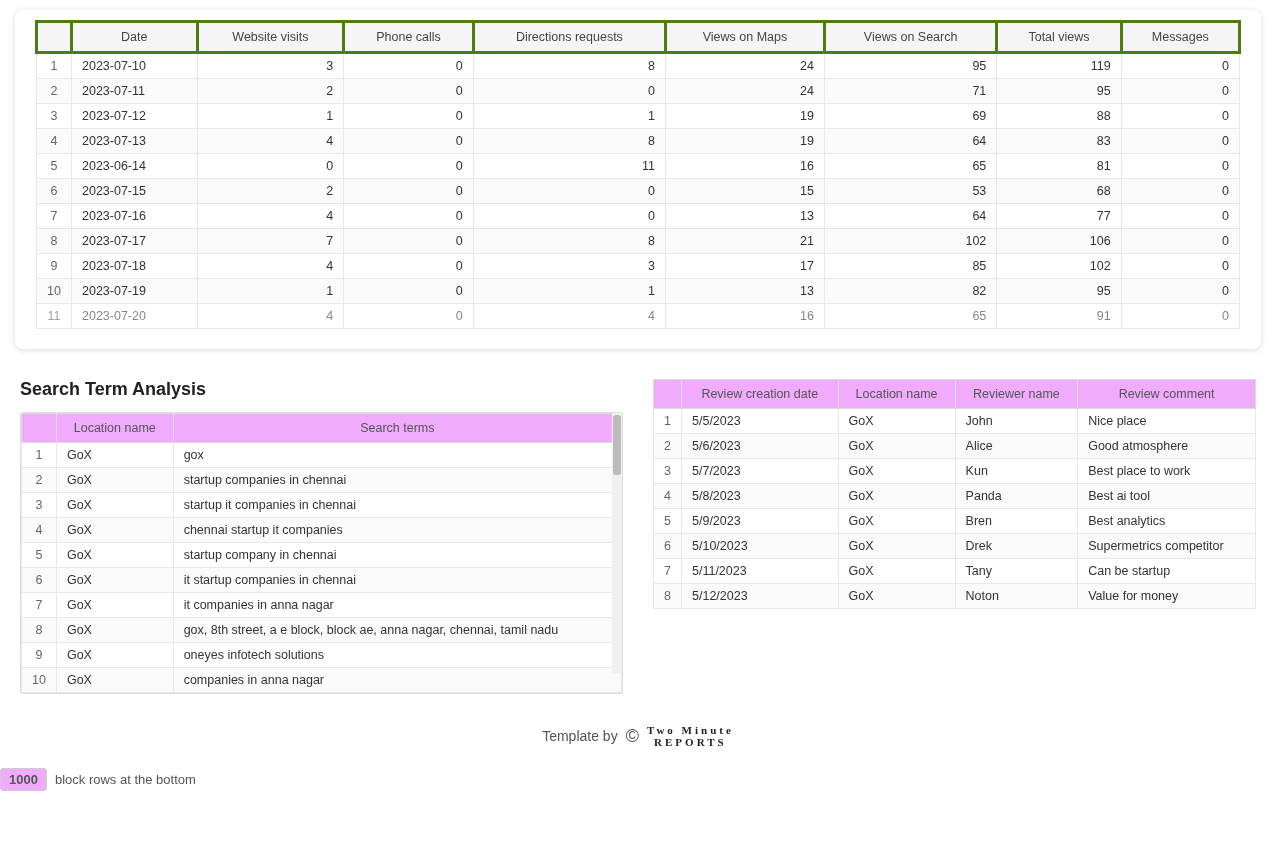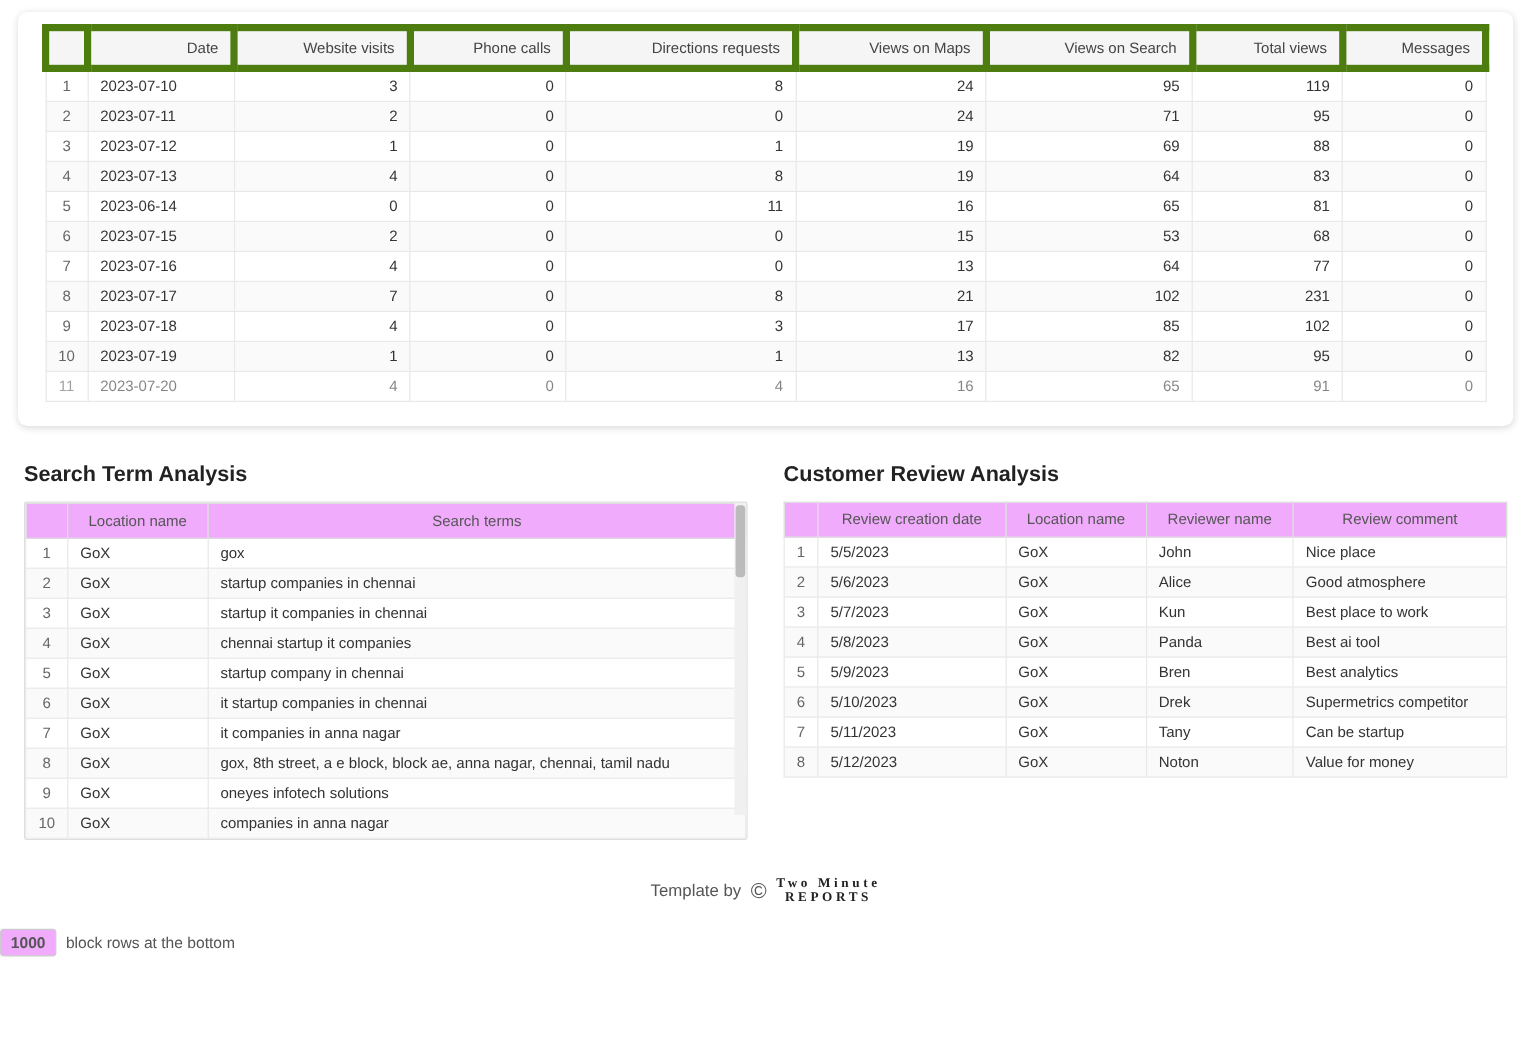--- a/index.html
+++ b/index.html
@@ -19,23 +19,23 @@
       box-shadow: 0 1px 6px rgba(0,0,0,0.15);
     }
 
     .data-table {
       width: 100%;
       border-collapse: collapse;
       font-size: 12.5px;
     }
     .data-table th {
       background: #f5f5f5;
-      border: 6px solid #4d7c0f;
+      border: 3px solid #4d7c0f;
       padding: 7px 10px;
-      text-align: right;
+      text-align: center;
       font-weight: 500;
       color: #444;
       white-space: nowrap;
     }
     .data-table td {
       border: 1px solid #e8e8e8;
       padding: 5px 10px;
       text-align: right;
       color: #333;
     }
@@ -274,21 +274,21 @@
           <td>0</td>
         </tr>
         <tr>
           <td>8</td>
           <td>2023-07-17</td>
           <td>7</td>
           <td>0</td>
           <td>8</td>
           <td>21</td>
           <td>102</td>
-          <td>231</td>
+          <td>106</td>
           <td>0</td>
         </tr>
         <tr>
           <td>9</td>
           <td>2023-07-18</td>
           <td>4</td>
           <td>0</td>
           <td>3</td>
           <td>17</td>
           <td>85</td>
@@ -387,21 +387,20 @@
             </tr>
           </tbody>
       </table>
       <div class="scrollbar">
         <div class="scrollbar-thumb"></div>
       </div>
     </div>
   </div>
 
   <div class="review-panel">
-    <div class="analysis-title">Customer Review Analysis</div>
     <table class="analysis-table">
       <thead>
         <tr id="review-header-row">
             <th></th>
             <th>Review creation date</th>
             <th>Location name</th>
             <th>Reviewer name</th>
             <th>Review comment</th>
           </tr>
       </thead>

